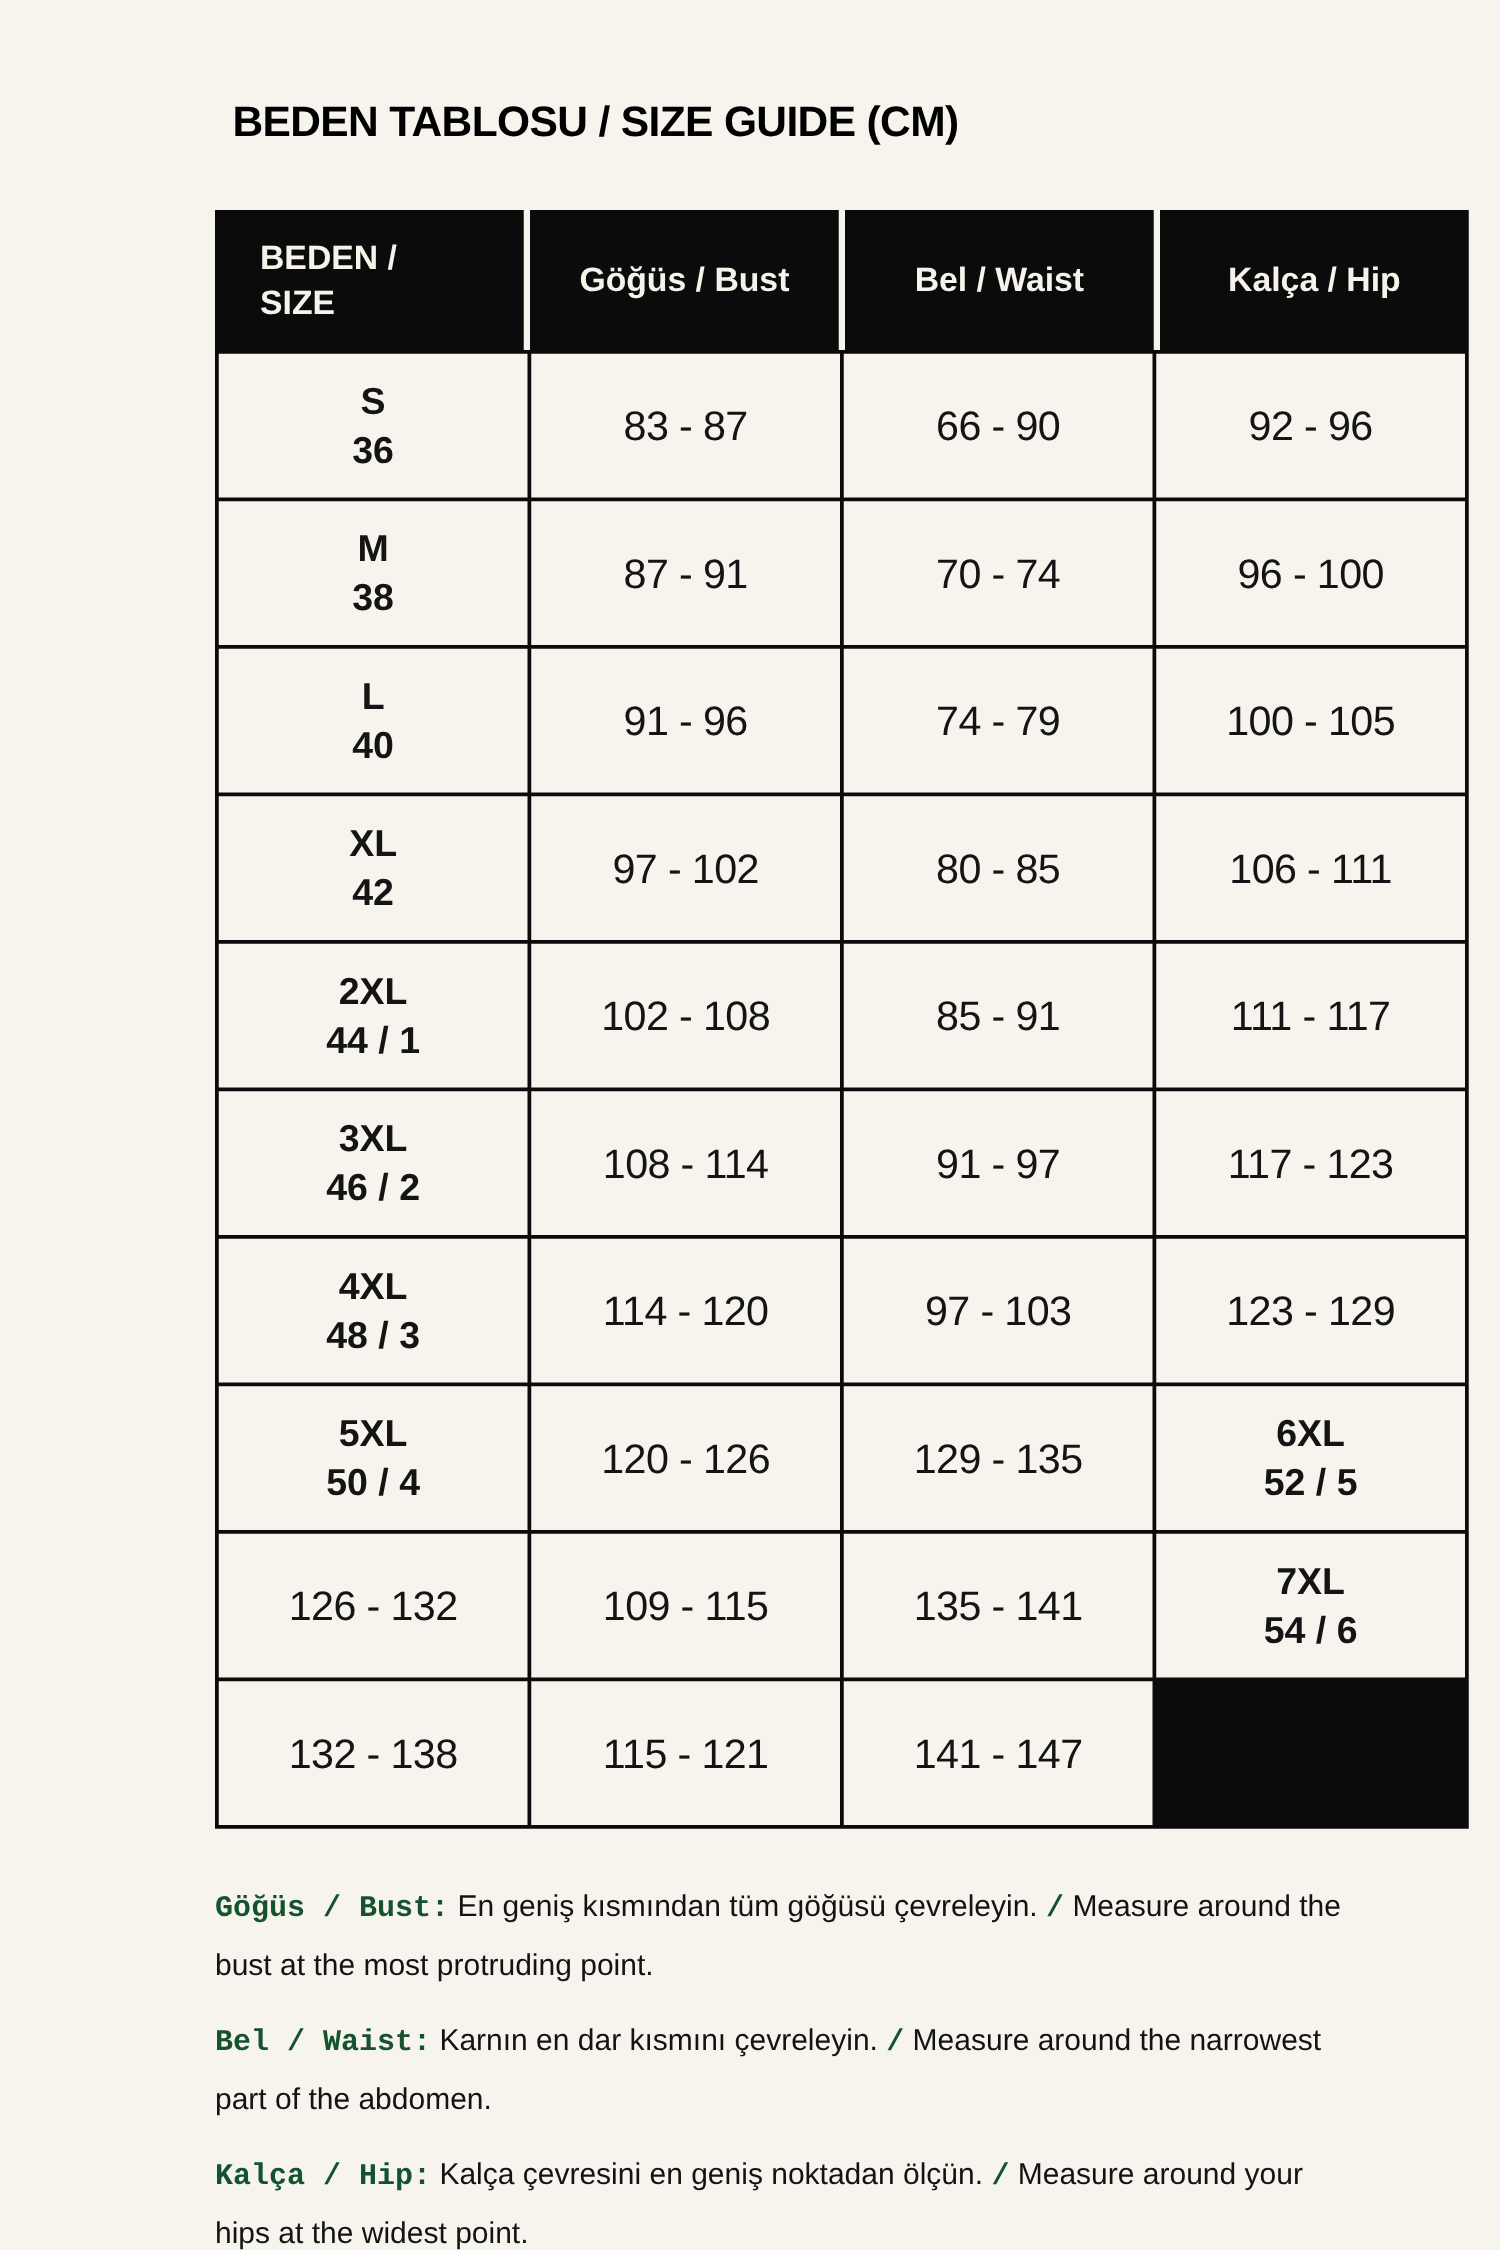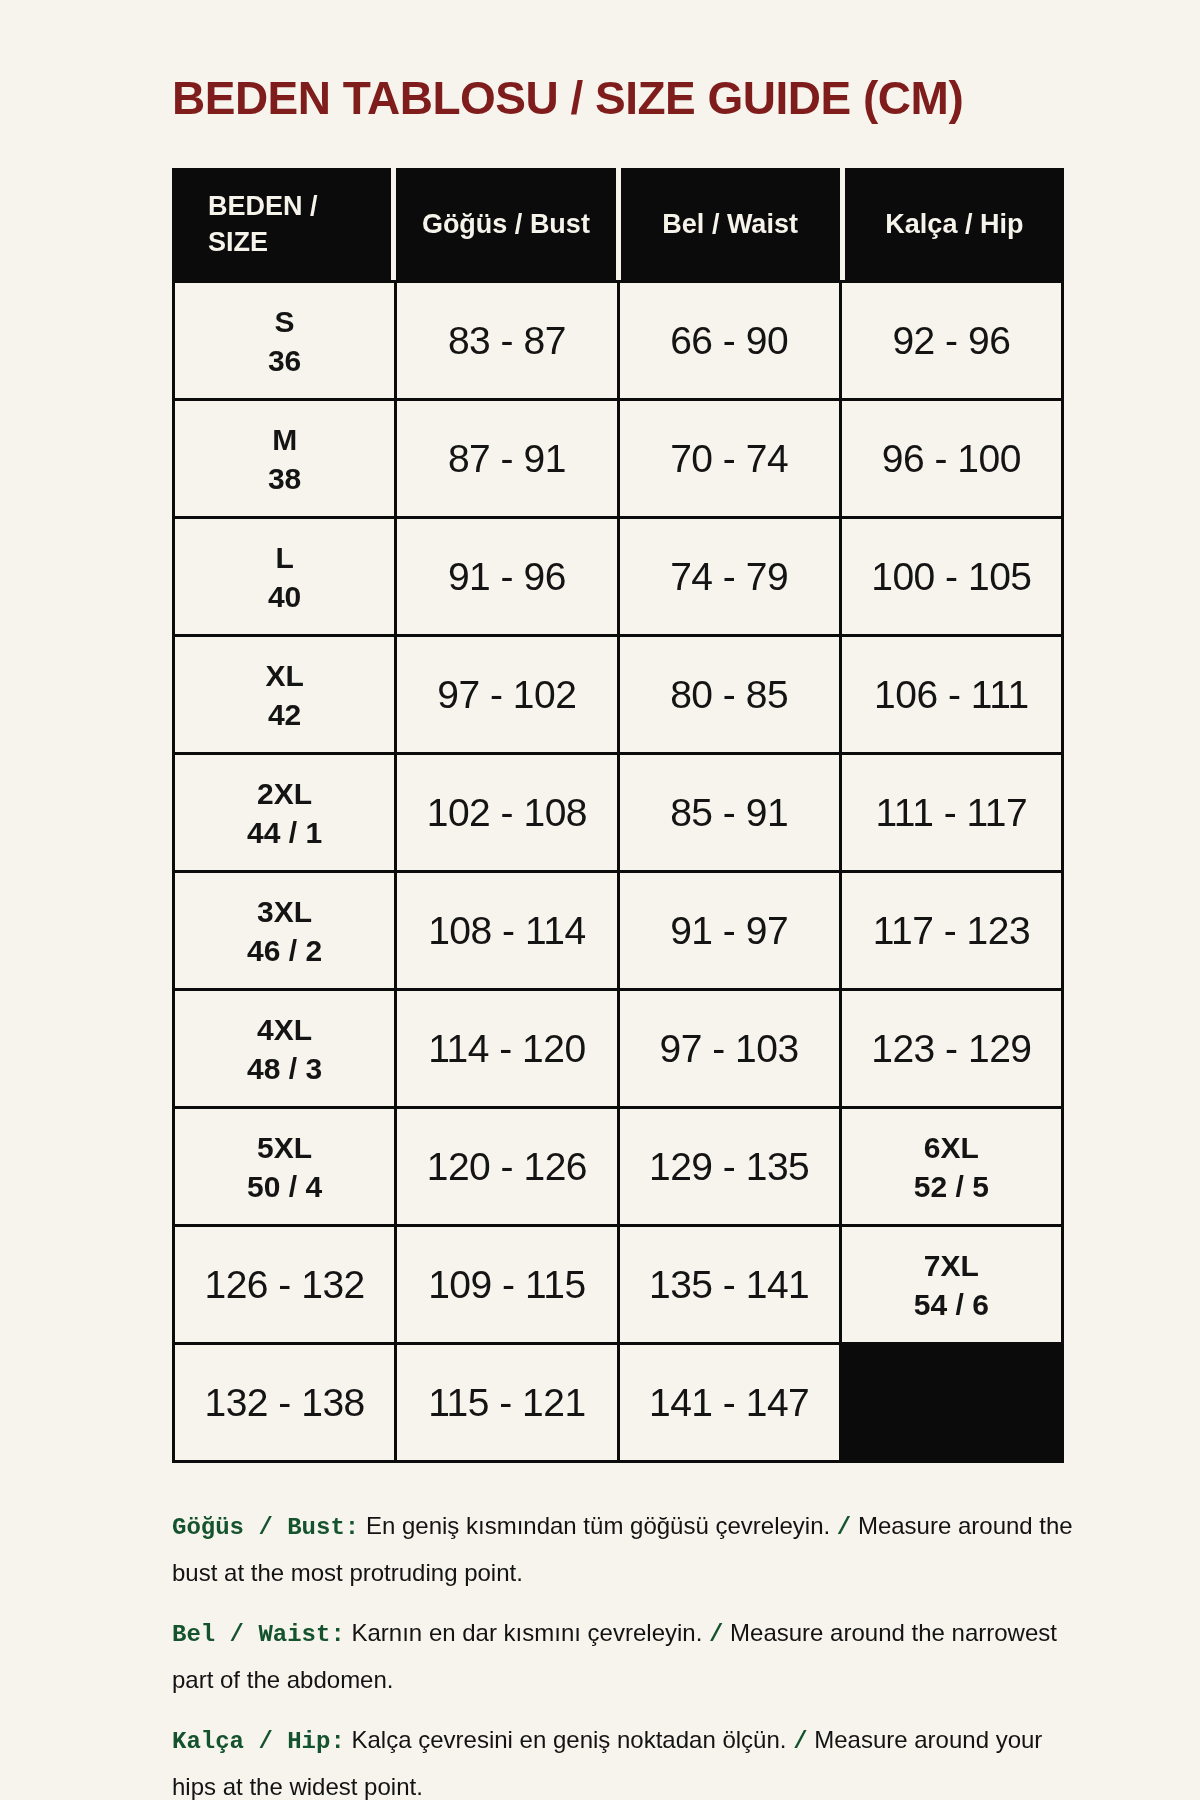--- a/index.html
+++ b/index.html
@@ -14,29 +14,29 @@
     color: #111111;
     position: relative;
   }
   .wrap {
     position: absolute;
     left: 172px;
     top: 78px;
     width: 856px;
   }
   .page-title {
-    font-size: 46px;
+    font-size: 34px;
     line-height: 40px;
     font-weight: 700;
     letter-spacing: -0.5px;
-    color: #7f1d1d;
-    margin: 0 0 50px 0;
+    color: #000000;
+    margin: 0 0 50px 14px;
   }
   .size-table {
-    width: 892px;
+    width: 1003px;
   }
   .thead {
     display: grid;
     grid-template-columns: 1fr 1fr 1fr 1fr;
     gap: 5px;
     height: 112px;
   }
   .th {
     background: #0B0B0B;
     color: #F6F3EB;
@@ -59,21 +59,21 @@
     display: grid;
     grid-template-columns: 1fr 1fr 1fr 1fr;
     gap: 3px;
   }
   .td {
     background: #F6F4ED;
     height: 115px;
     display: flex;
     align-items: center;
     justify-content: center;
-    font-size: 39px;
+    font-size: 33px;
     color: #141414;
     letter-spacing: -0.5px;
   }
   .td.size-cell {
     flex-direction: column;
     font-weight: 700;
     font-size: 30px;
     line-height: 1.3;
     letter-spacing: 0;
   }

